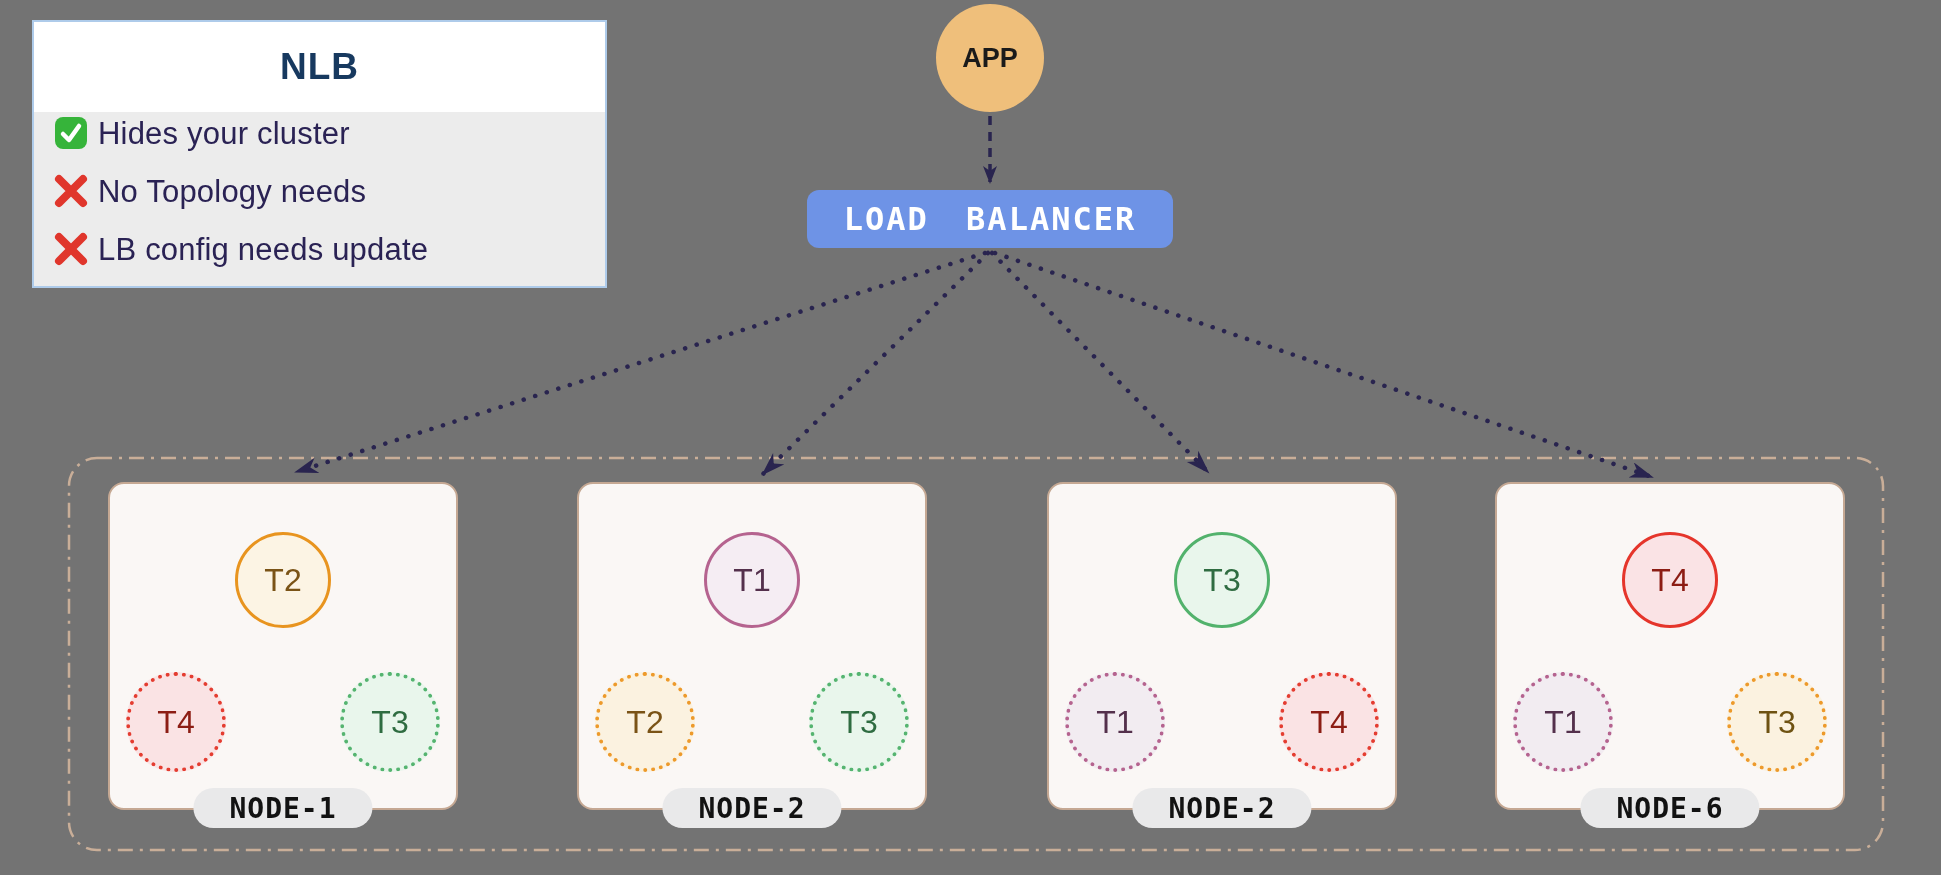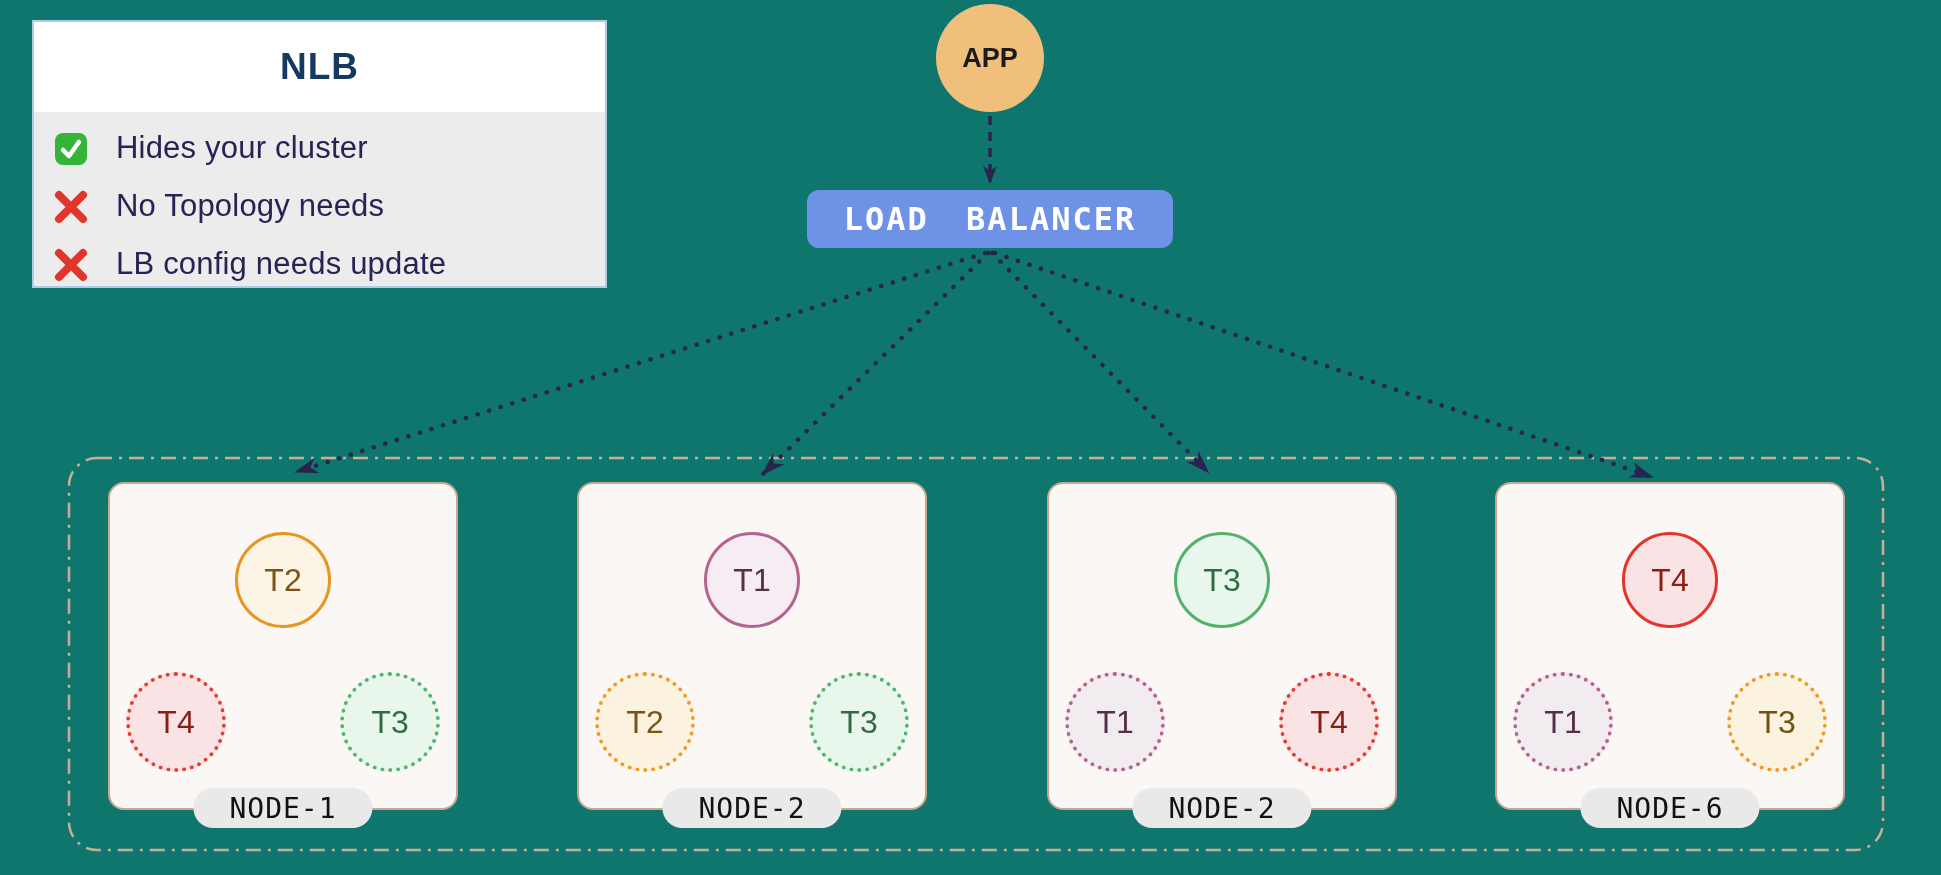--- a/index.html
+++ b/index.html
@@ -1,29 +1,29 @@
 <!DOCTYPE html>
 <html><head>
 <meta charset="utf-8">
 <style>
   html,body{margin:0;padding:0;background:#ffffff;}
   .stage{
-    position:relative;width:1941px;height:875px;background:#0f766e;overflow:hidden;
+    position:relative;width:1941px;height:875px;background:#737373;overflow:hidden;
     font-family:"Liberation Sans", sans-serif;
   }
   .overlay{position:absolute;left:0;top:0;width:1941px;height:875px;pointer-events:none;}
 
   
   .legend{position:absolute;left:32px;top:20px;width:575px;height:268px;
     border:2px solid #AECBEA;box-sizing:border-box;background:#ffffff;}
   .legend-header{height:90px;display:flex;align-items:center;justify-content:center;background:#ffffff;}
   .legend-title{font-size:37px;font-weight:600;color:#17395F;letter-spacing:1px;}
   .legend-body{position:absolute;left:0;top:90px;right:0;bottom:0;background:#ECECEC;
     display:flex;flex-direction:column;justify-content:center;gap:8px;padding:4px 0;}
-  .legend-row{display:flex;align-items:flex-end;gap:28px;padding:0 20px;height:50px;}
+  .legend-row{display:flex;align-items:flex-start;gap:10px;padding:0 20px;height:50px;}
   .legend-row .txt{font-size:31px;color:#2A2254;letter-spacing:0.2px;}
   .legend-icon{width:34px;height:34px;flex:0 0 34px;}
 
   
   .app-circle{position:absolute;left:936px;top:4px;width:108px;height:108px;border-radius:50%;
     display:flex;align-items:center;justify-content:center;
     font-family:Liberation Sans, sans-serif;font-weight:700;font-size:27px;color:#1a1a1a;}
   .lb-box{position:absolute;left:807px;top:190px;width:366px;height:58px;border-radius:12px;
     display:flex;align-items:center;justify-content:center;
     font-family:"DejaVu Sans Mono",monospace;font-weight:700;font-size:32px;color:#ffffff;
@@ -34,21 +34,21 @@
     border:2px solid #C5A893;box-sizing:border-box;background:#FAF7F5;}
   .node-1{left:108px;} .node-2{left:577px;} .node-3{left:1047px;} .node-4{left:1495px;}
   .pod{position:absolute;border-radius:50%;display:flex;align-items:center;justify-content:center;
     box-sizing:border-box;font-size:32px;font-weight:500;}
   .pod-top{left:125px;top:48px;width:96px;height:96px;border-width:3px;border-style:solid;}
   .pod-bl{left:16px;top:188px;width:100px;height:100px;border-width:4px;border-style:dotted;}
   .pod-br{left:230px;top:188px;width:100px;height:100px;border-width:4px;border-style:dotted;}
   .node-pill{position:absolute;bottom:-20px;left:50%;transform:translateX(-50%);
     height:40px;padding:0 36px;border-radius:20px;background:#E9E9EA;
     display:flex;align-items:center;justify-content:center;white-space:nowrap;
-    font-family:"DejaVu Sans Mono",monospace;font-weight:400;font-size:28px;color:#121212;letter-spacing:1px;}
+    font-family:"DejaVu Sans Mono",monospace;font-weight:700;font-size:28px;color:#121212;letter-spacing:1px;}
 </style>
 </head>
 <body>
 
 <div class="stage">
 
   <svg class="overlay" width="1941" height="875" viewBox="0 0 1941 875">
     <defs>
       <marker id="arrow-big" markerUnits="userSpaceOnUse" markerWidth="28" markerHeight="20" refX="22" refY="8" orient="auto">
         <path d="M0,0 L24,8 L0,16 L7,8 Z" style="fill: rgb(41, 36, 79);"></path>

